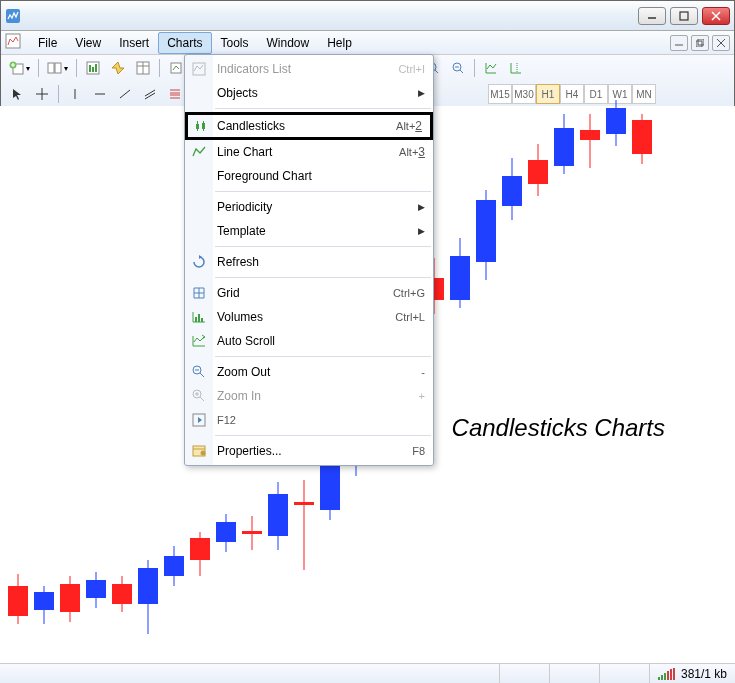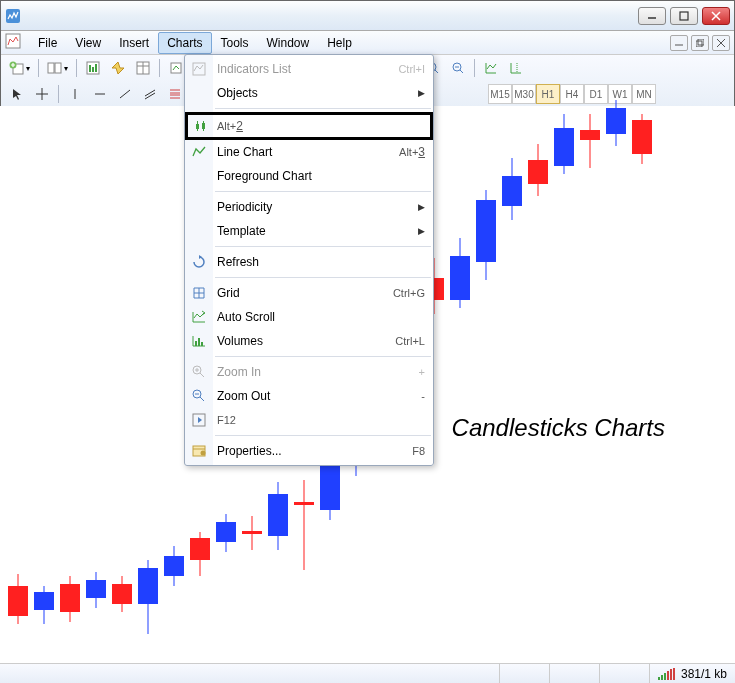--- a/index.html
+++ b/index.html
@@ -315,20 +315,21 @@
     <div class="dd-sep"></div>
     <div class="dd-item highlighted">
       <span class="dd-icon">
         <svg width="16" height="16">
           <rect x="3" y="6" width="3" height="5" fill="#40a040"></rect>
           <line x1="4.5" y1="3" x2="4.5" y2="13" stroke="#40a040"></line>
           <rect x="9" y="5" width="3" height="6" fill="#40a040"></rect>
           <line x1="10.5" y1="3" x2="10.5" y2="13" stroke="#40a040"></line>
         </svg>
       </span>
+      <span class="dd-label">Candlesticks</span>
       <span class="dd-shortcut">Alt+<span class="u">2</span></span>
     </div>
     <div class="dd-item">
       <span class="dd-icon">
         <svg width="16" height="16">
           <path d="M2 12 L5 5 L9 9 L14 3" stroke="#40a040" fill="none" stroke-width="1.3"></path>
         </svg>
       </span>
       <span class="dd-label">Line Chart</span>
       <span class="dd-shortcut">Alt+<span class="u">3</span></span>
@@ -360,67 +361,67 @@
     </div>
     <div class="dd-sep"></div>
     <div class="dd-item">
       <span class="dd-icon">
         <svg width="16" height="16">
           <path d="M3 3 h10 v10 h-10 z M3 8 h10 M8 3 v10" stroke="#5080c0" fill="none"></path>
         </svg>
       </span>
       <span class="dd-label">Grid</span>
       <span class="dd-shortcut">Ctrl+G</span>
-    </div>
-    <div class="dd-item">
-      <span class="dd-icon">
-        <svg width="16" height="16">
-          <line x1="2" y1="13" x2="2" y2="3" stroke="#40a040"></line>
-          <line x1="2" y1="13" x2="14" y2="13" stroke="#40a040"></line>
-          <path d="M3 9 L6 5 L9 8 L13 4" stroke="#40a040" fill="none"></path>
-          <path d="M11 2 L14 4 L11 6" stroke="#40a040" fill="none"></path>
-        </svg>
-      </span>
-      <span class="dd-label">Auto Scroll</span>
     </div>
     <div class="dd-item">
       <span class="dd-icon">
         <svg width="16" height="16">
           <line x1="2" y1="13" x2="2" y2="3" stroke="#40a040"></line>
           <line x1="2" y1="13" x2="14" y2="13" stroke="#40a040"></line>
           <rect x="4" y="8" width="2" height="5" fill="#40a040"></rect>
           <rect x="7" y="5" width="2" height="8" fill="#40a040"></rect>
           <rect x="10" y="9" width="2" height="4" fill="#40a040"></rect>
         </svg>
       </span>
       <span class="dd-label">Volumes</span>
       <span class="dd-shortcut">Ctrl+L</span>
     </div>
+    <div class="dd-item">
+      <span class="dd-icon">
+        <svg width="16" height="16">
+          <line x1="2" y1="13" x2="2" y2="3" stroke="#40a040"></line>
+          <line x1="2" y1="13" x2="14" y2="13" stroke="#40a040"></line>
+          <path d="M3 9 L6 5 L9 8 L13 4" stroke="#40a040" fill="none"></path>
+          <path d="M11 2 L14 4 L11 6" stroke="#40a040" fill="none"></path>
+        </svg>
+      </span>
+      <span class="dd-label">Auto Scroll</span>
+    </div>
     <div class="dd-sep"></div>
+    <div class="dd-item">
+      <span class="dd-icon">
+        <svg width="16" height="16">
+          <circle cx="6" cy="6" r="4" fill="none" stroke="#5080c0"></circle>
+          <line x1="9" y1="9" x2="13" y2="13" stroke="#5080c0"></line>
+          <line x1="4" y1="6" x2="8" y2="6" stroke="#5080c0"></line>
+        </svg>
+      </span>
+      <span class="dd-label">Zoom Out</span>
+      <span class="dd-shortcut">-</span>
+    </div>
     <div class="dd-item disabled">
       <span class="dd-icon">
         <svg width="16" height="16">
           <circle cx="6" cy="6" r="4" fill="none" stroke="#bbb"></circle>
           <line x1="9" y1="9" x2="13" y2="13" stroke="#bbb"></line>
           <path d="M6 4 v4 M4 6 h4" stroke="#bbb"></path>
         </svg>
       </span>
       <span class="dd-label">Zoom In</span>
       <span class="dd-shortcut">+</span>
-    </div>
-    <div class="dd-item">
-      <span class="dd-icon">
-        <svg width="16" height="16">
-          <circle cx="6" cy="6" r="4" fill="none" stroke="#5080c0"></circle>
-          <line x1="9" y1="9" x2="13" y2="13" stroke="#5080c0"></line>
-          <line x1="4" y1="6" x2="8" y2="6" stroke="#5080c0"></line>
-        </svg>
-      </span>
-      <span class="dd-label">Zoom Out</span>
-      <span class="dd-shortcut">-</span>
     </div>
     <div class="dd-item">
       <span class="dd-icon">
         <svg width="16" height="16">
           <rect x="2" y="2" width="12" height="12" fill="none" stroke="#888"></rect>
           <path d="M7 5 L11 8 L7 11 Z" fill="#5080c0"></path>
         </svg>
       </span>
       <span class="dd-shortcut">F12</span>
     </div>

